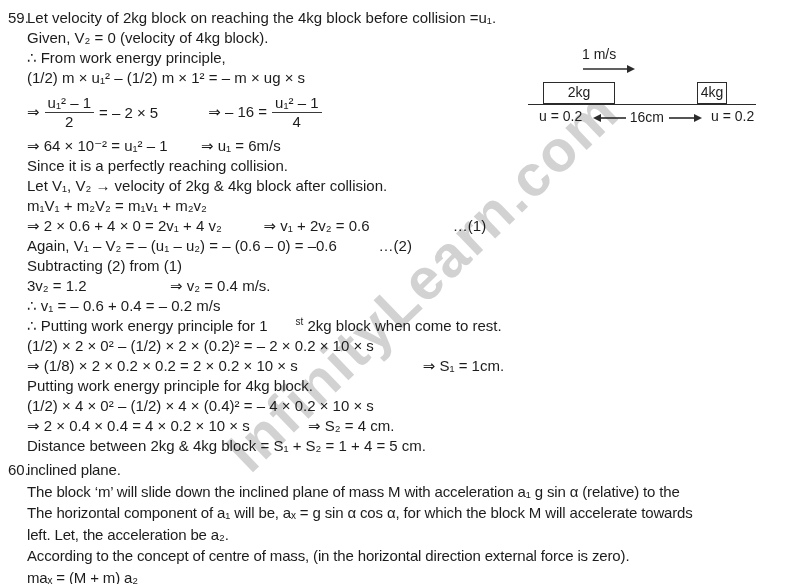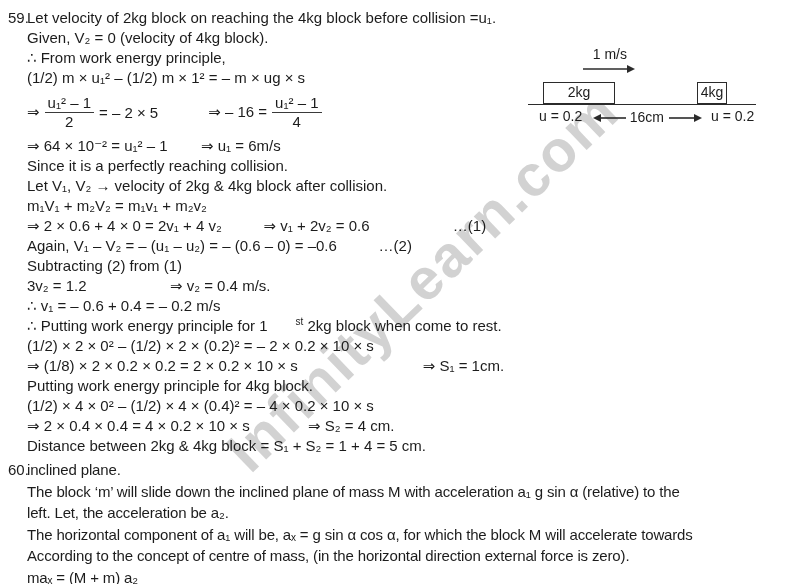--- a/index.html
+++ b/index.html
@@ -36,21 +36,21 @@
   
   .frac-row { display:flex; align-items:center; height:48px; font-size:15px; }
   .frac-row > span { white-space:pre; }
   .frac { display:inline-flex; flex-direction:column; align-items:center; margin:0 5px; }
   .fnum { padding:0 3px 1px; line-height:17px; }
   .fden { border-top:1.5px solid #3a3a3a; align-self:stretch; text-align:center; line-height:17px; }
   .gap52 { display:inline-block; width:50px; }
 
   
   .diagram { position:absolute; left:527px; top:45px; width:235px; height:82px; z-index:2; font-size:14px; }
-  .vel-label { position:absolute; left:48px; top:1px; width:52px; text-align:right; }
+  .vel-label { position:absolute; left:55px; top:1px; width:52px; text-align:left; }
   .vel-arrow { position:absolute; left:56px; top:19px; }
   .ground { position:absolute; left:1px; top:59px; width:228px; height:0; border-top:1.7px solid #2b2b2b; }
   .block {
     position:absolute; top:37px; height:22px; width:72px;
     border:1.6px solid #2b2b2b; background:#fff;
     text-align:center; line-height:19px; font-size:14px;
   }
   .block-left  { left:16px; }
   .block-right { left:170px; width:30px; }
   .fric-left  { position:absolute; left:12px;  top:63px; }
@@ -111,22 +111,22 @@
         <div class="line">⇒ 2 × 0.4 × 0.4 = 4 × 0.2 × 10 × s              ⇒ S₂ = 4 cm.</div>
         <div class="line">Distance between 2kg &amp; 4kg block = S₁ + S₂ = 1 + 4 = 5 cm.</div>
       </div>
     </div>
 
     <div class="item" id="item60">
       <div class="num">60.</div>
       <div class="body">
         <div class="line">inclined plane.</div>
         <div class="line">The block ‘m’ will slide down the inclined plane of mass M with acceleration a₁ g sin α (relative) to the</div>
+        <div class="line">The horizontal component of a₁ will be, aₓ = g sin α cos α, for which the block M will accelerate towards</div>
         <div class="line">left. Let, the acceleration be a₂.</div>
-        <div class="line">The horizontal component of a₁ will be, aₓ = g sin α cos α, for which the block M will accelerate towards</div>
         <div class="line">According to the concept of centre of mass, (in the horizontal direction external force is zero).</div>
         <div class="line">maₓ = (M + m) a₂</div>
       </div>
     </div>
 
   </div>
 
   <div class="diagram">
     <div class="vel-label">1 m/s</div>
     <div class="vel-arrow">

